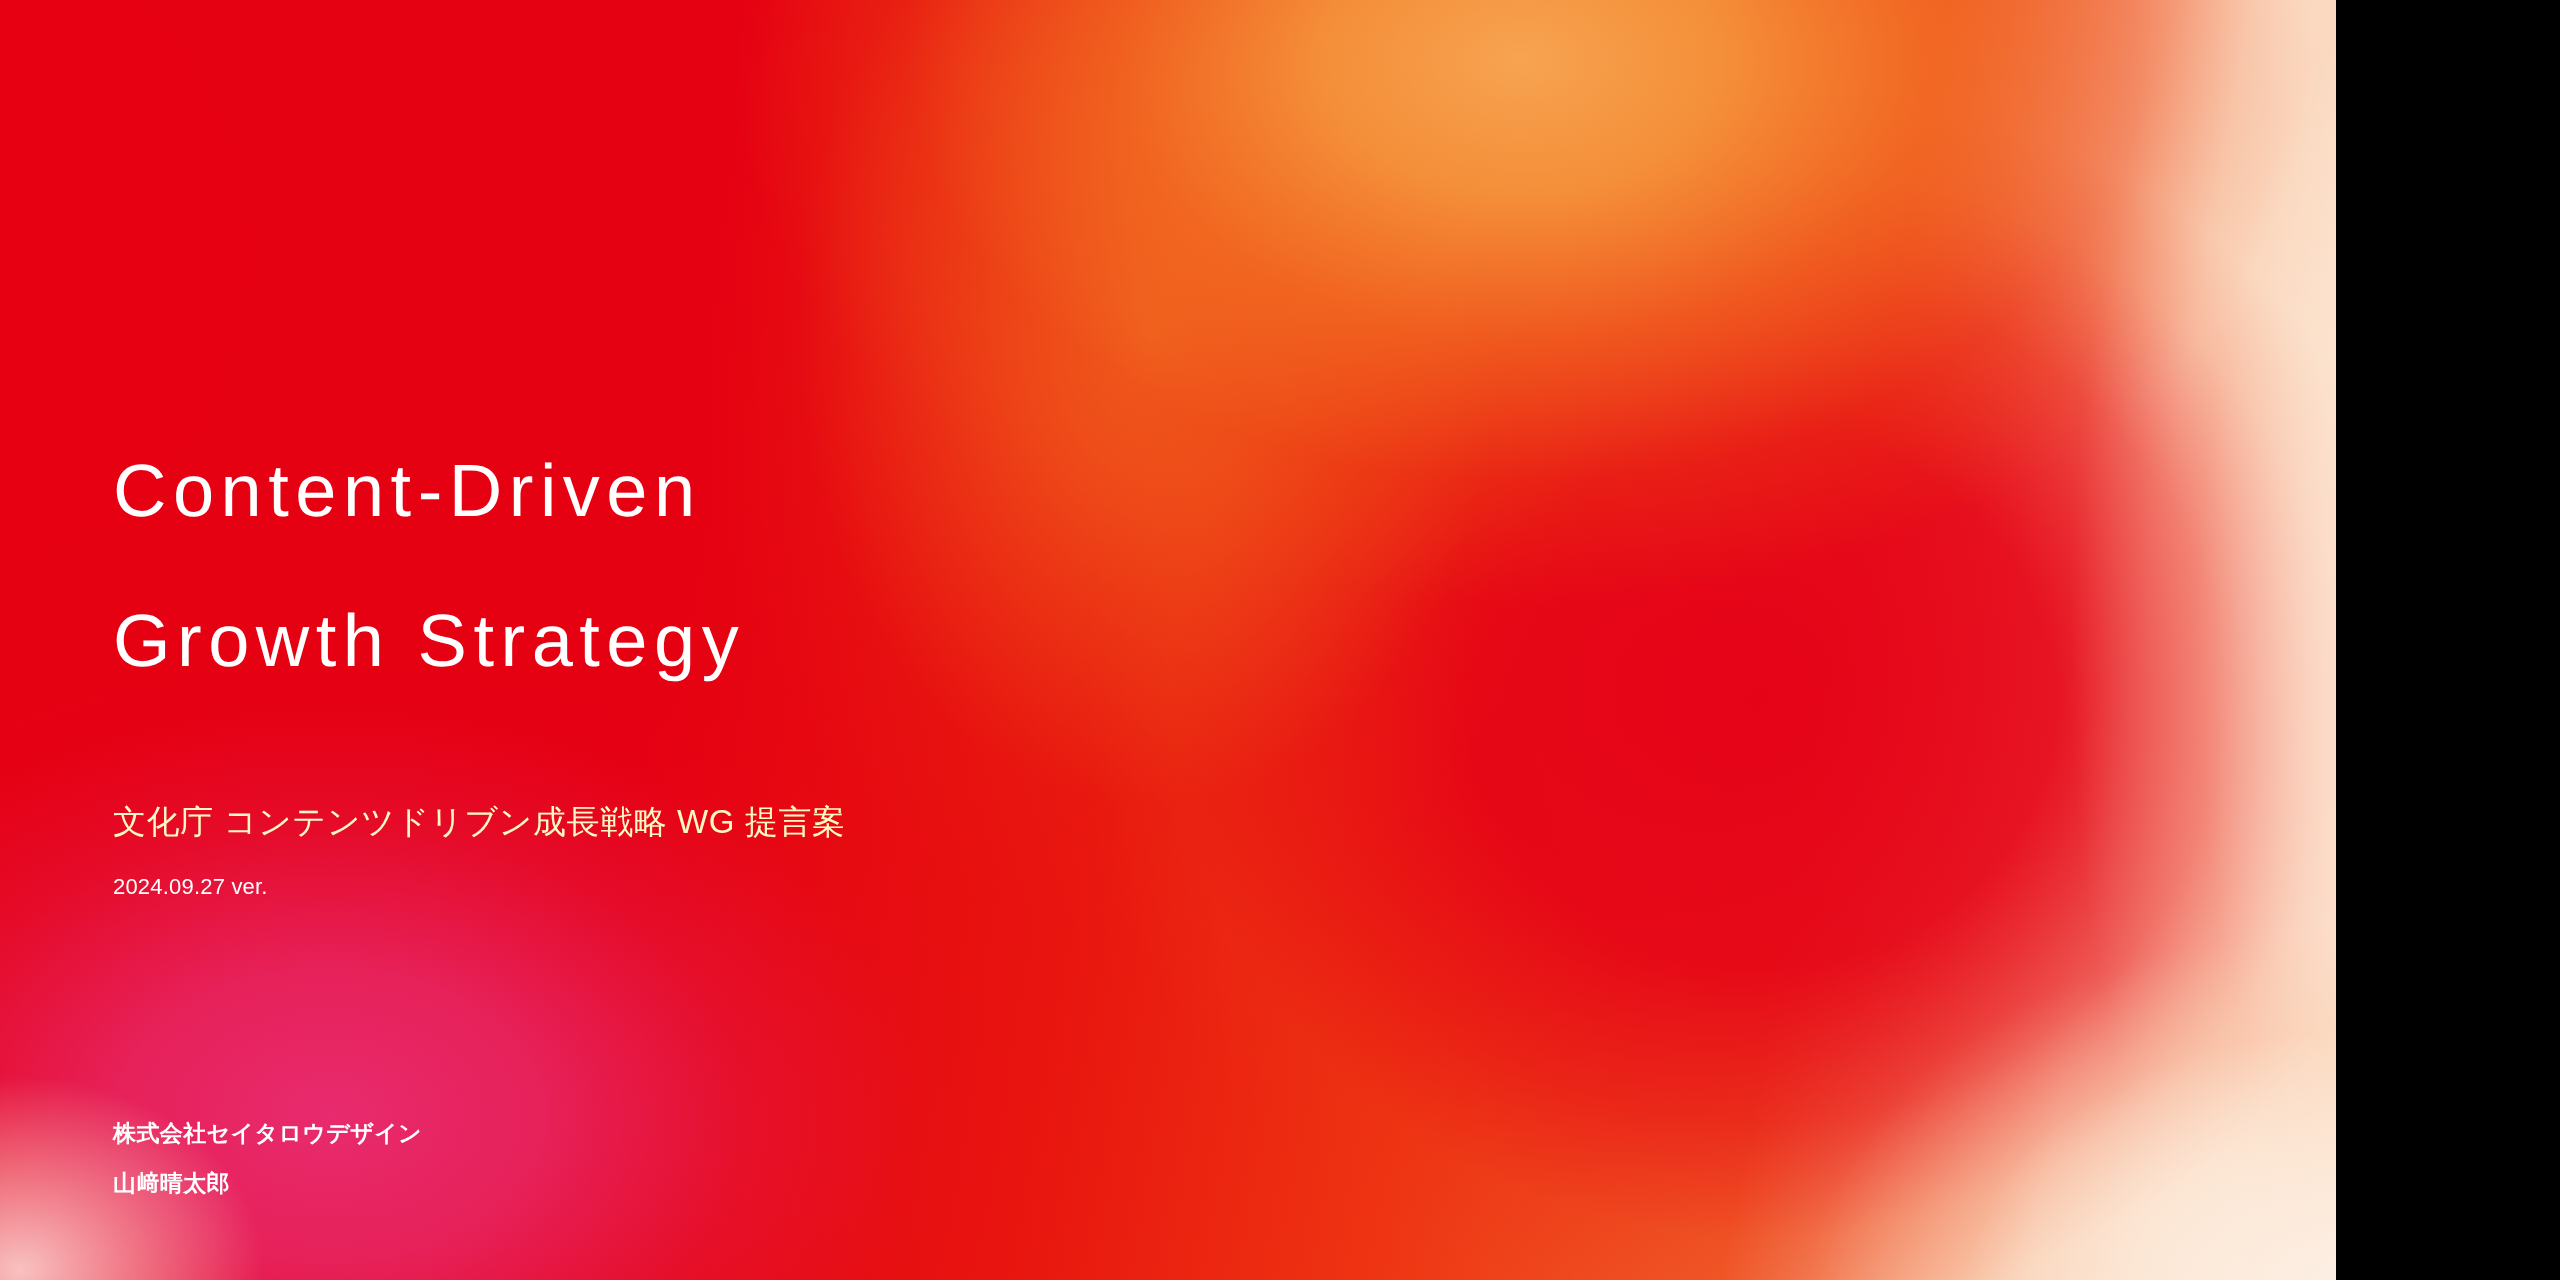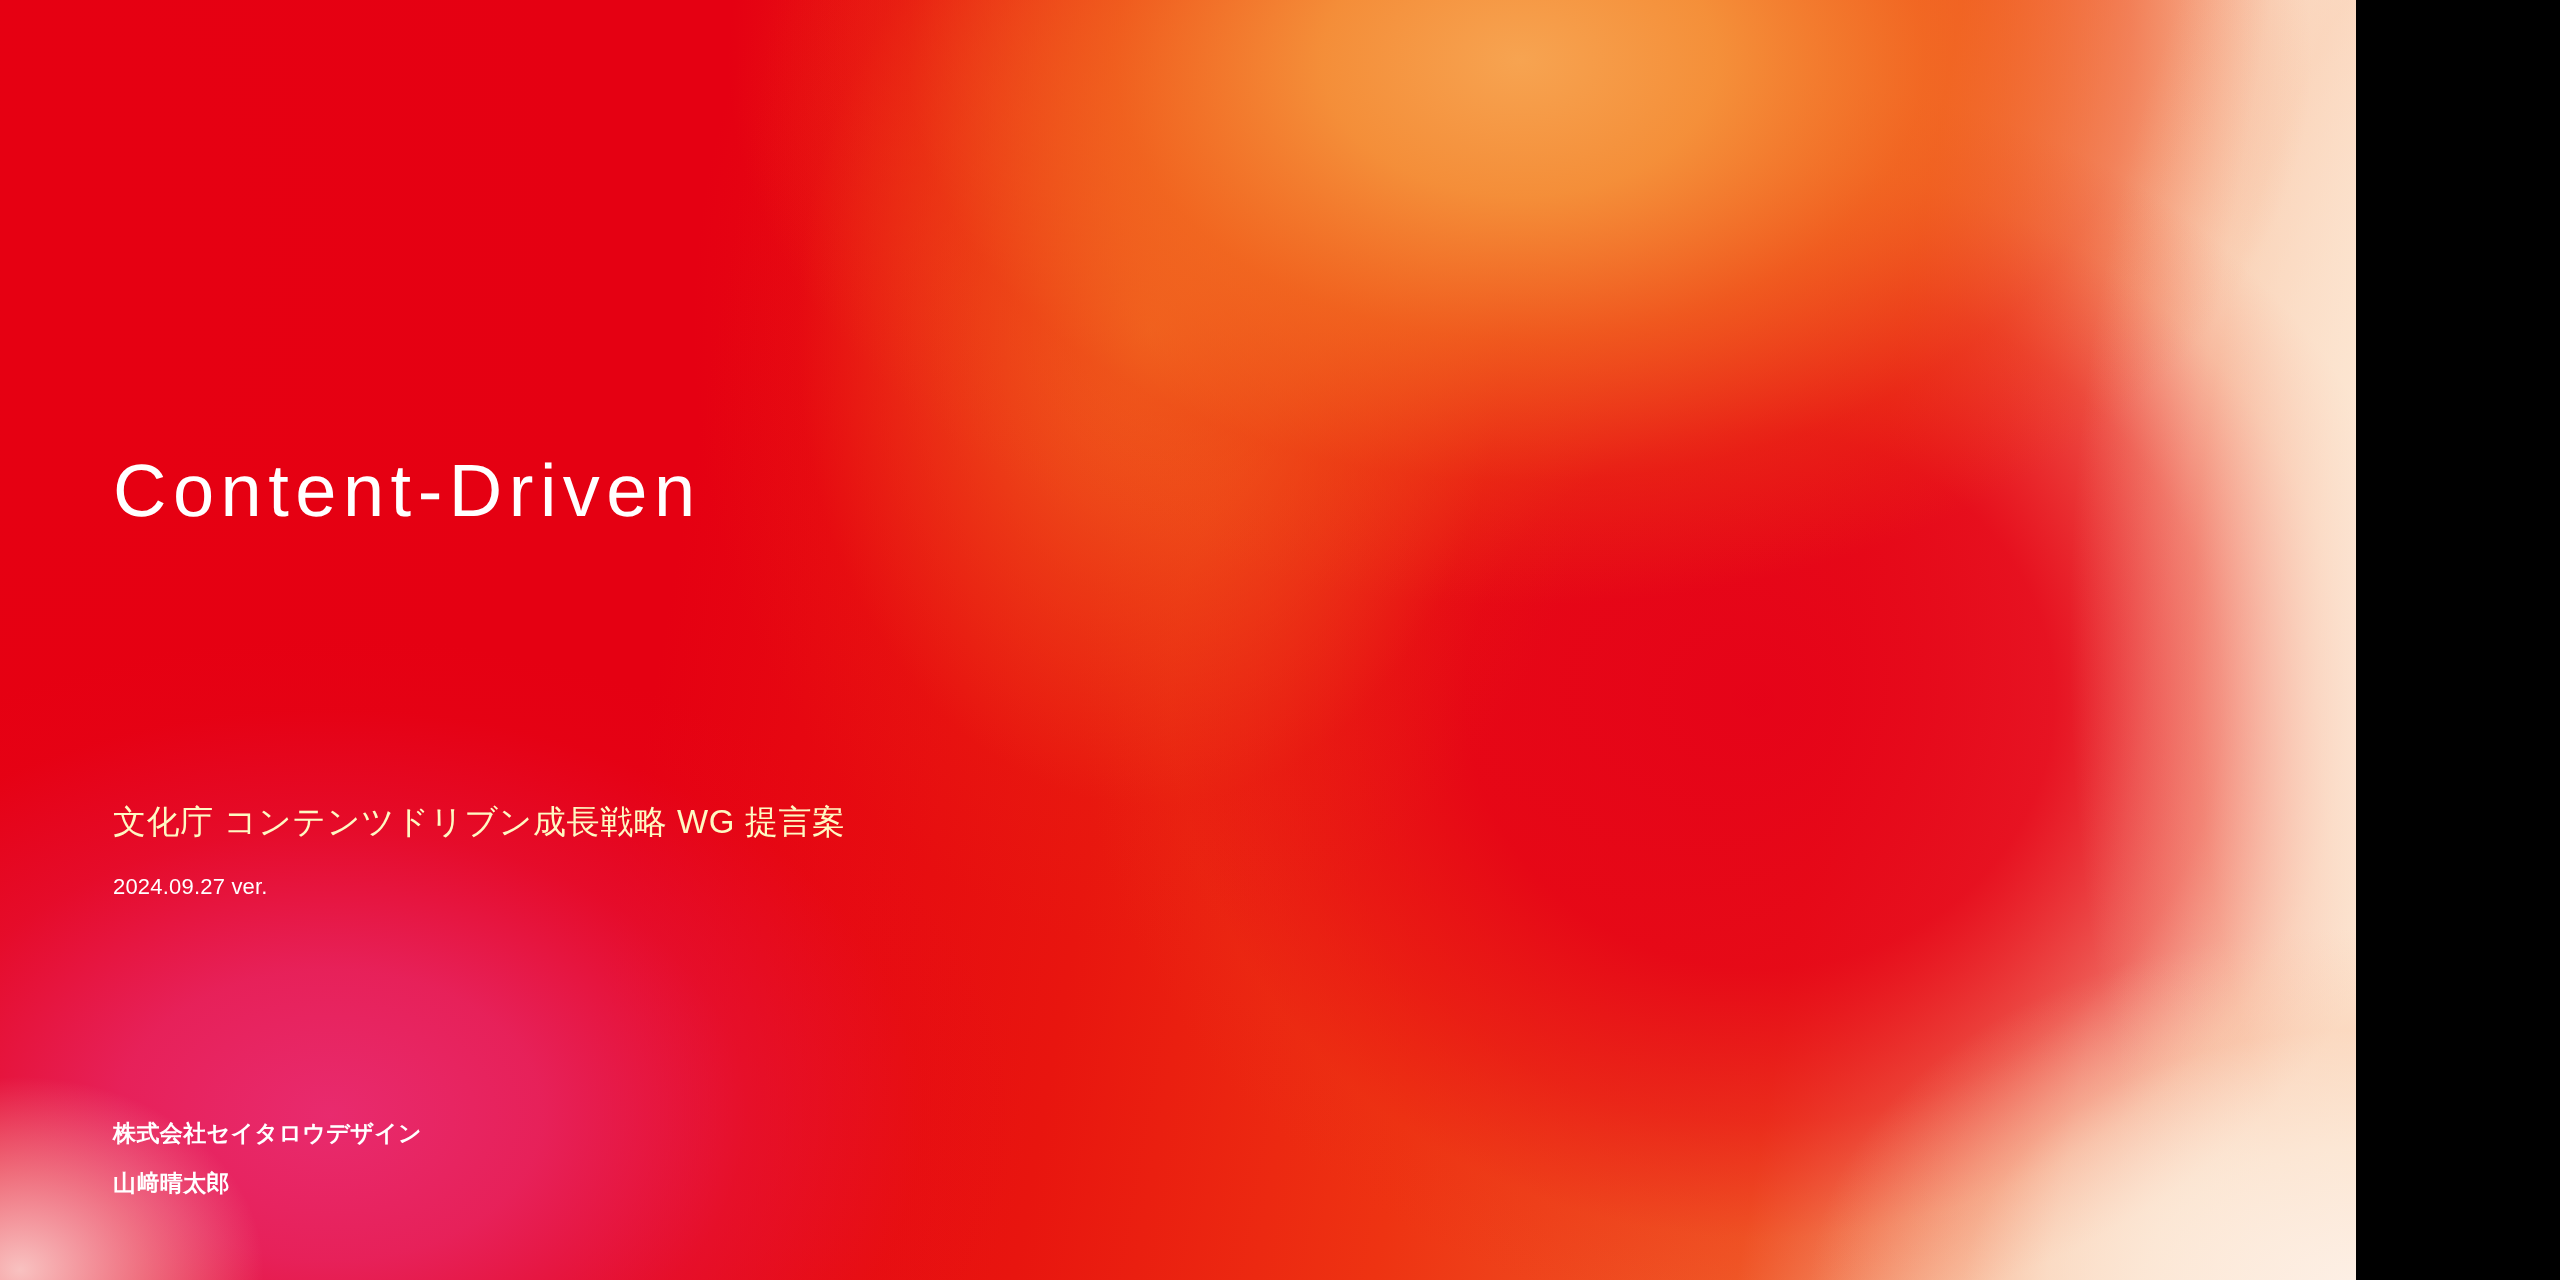--- a/index.html
+++ b/index.html
@@ -10,21 +10,20 @@
   }
 
   #slide {
     position: relative;
     width: 2336px;
     height: 1280px;
     overflow: hidden;
     font-family: "Liberation Sans", "DejaVu Sans", sans-serif;
     background-color: #E60012;
     isolation: isolate;
-    padding-left: 20px;
   }
 
   
   .bg-layer {
     position: absolute;
     inset: 0;
     pointer-events: none;
   }
 
   
@@ -207,20 +206,21 @@
   <div class="bg-layer" id="bg-orange"></div>
   <div class="bg-layer" id="bg-magenta"></div>
   <div class="bg-layer" id="bg-cream"></div>
   <div class="bg-layer" id="bg-cream2"></div>
   <div class="bg-layer" id="bg-cream3"></div>
 
   <div id="content">
 
     <div id="headline">
       <div class="headline-line">Content-Driven</div>
+      <div class="headline-line">Growth Strategy</div>
     </div>
 
     <div id="subtitle">文化庁 コンテンツドリブン成長戦略 WG  提言案</div>
 
     <div id="version">2024.09.27 ver.</div>
 
     <div id="credits">
       <div>株式会社セイタロウデザイン</div>
       <div>山﨑晴太郎</div>
     </div>

